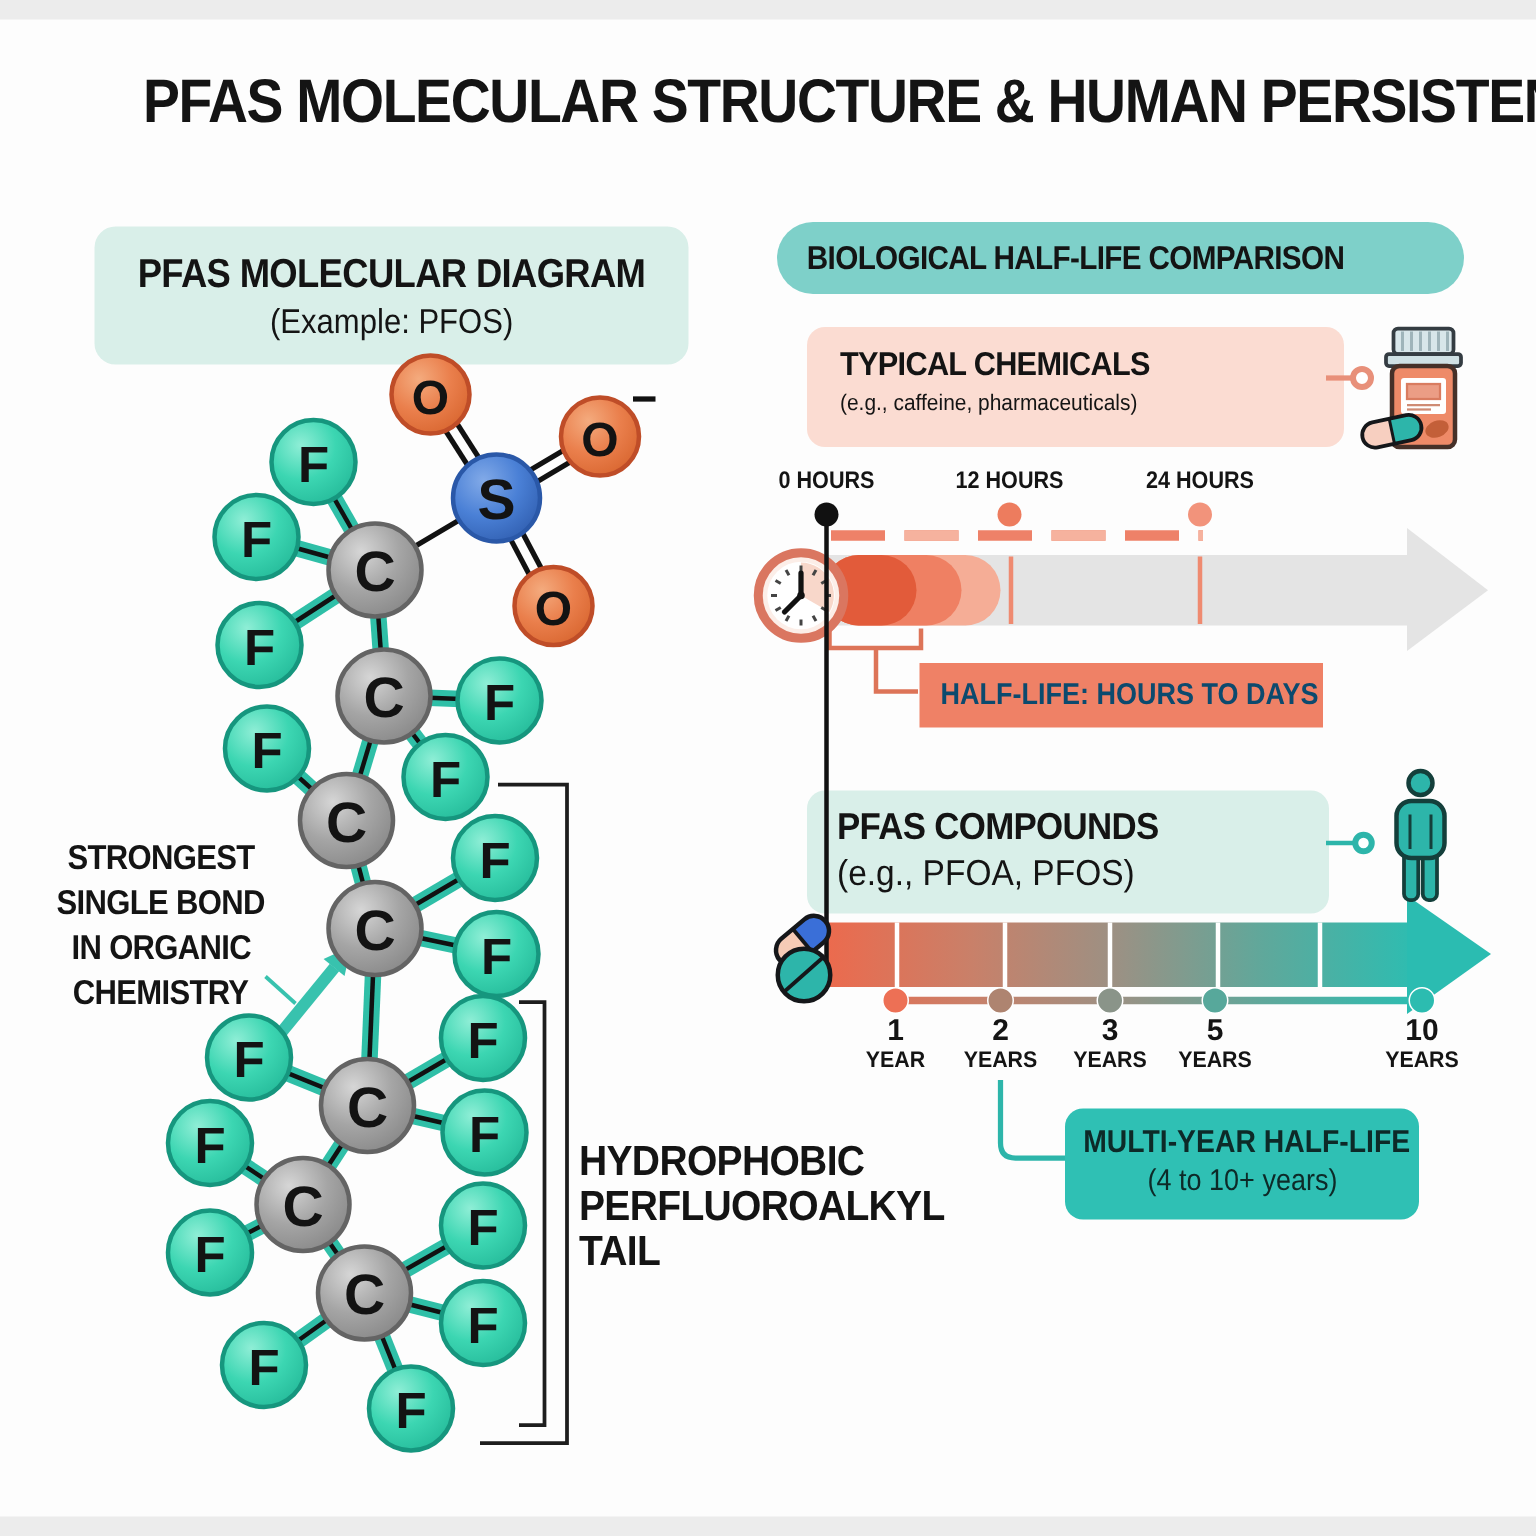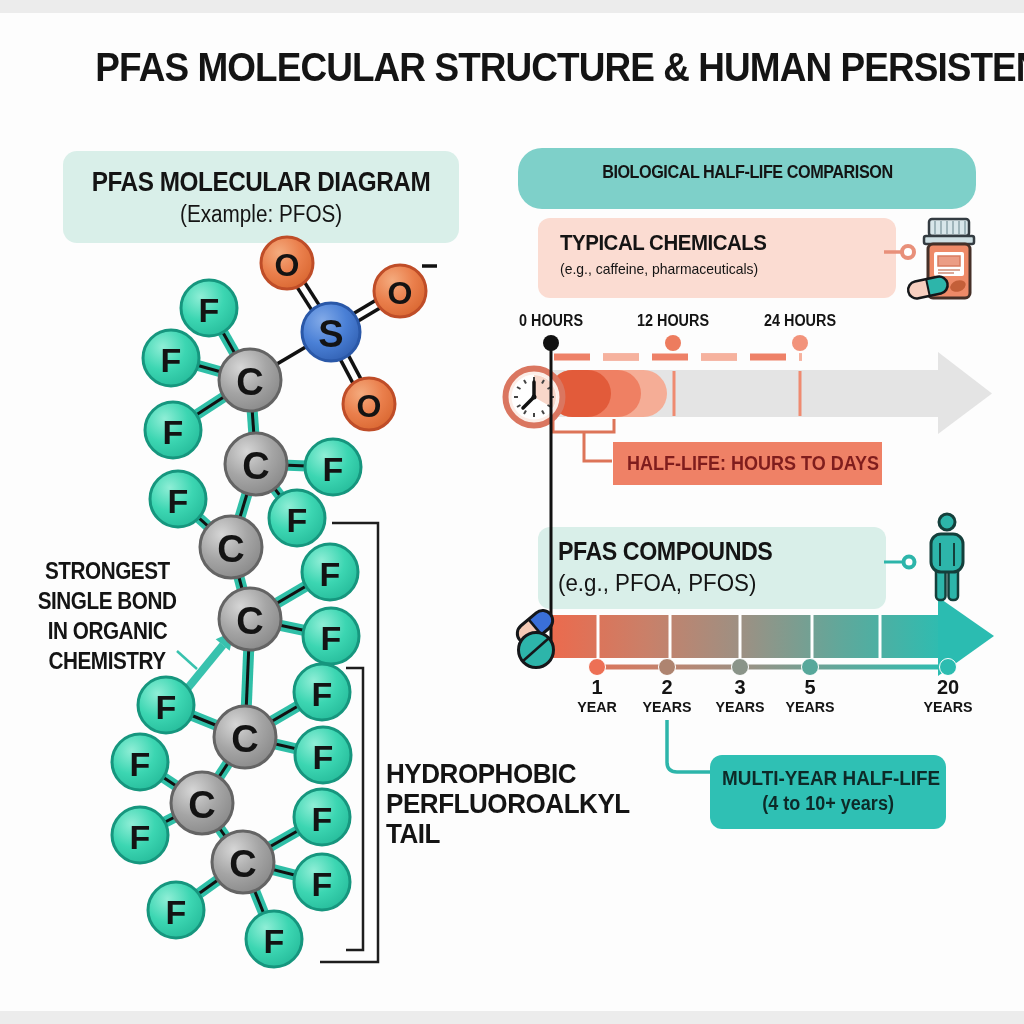--- a/index.html
+++ b/index.html
@@ -11,31 +11,31 @@
   }
   .abs{position:absolute;}
   .strip{left:0;width:1024px;height:13px;background:#ececec;}
   .cx{display:inline-block;transform:scaleX(.9);transform-origin:center;white-space:nowrap;}
   .cxl{display:inline-block;transform:scaleX(.93);transform-origin:left center;white-space:nowrap;}
   #title{top:44px;left:40px;width:944px;text-align:center;font-size:41px;font-weight:700;letter-spacing:-1px;}
   .panel-box{border-radius:14px;}
   #left-header{top:151px;left:63px;width:396px;height:92px;background:var(--mint,#d9efe9);text-align:center;}
   #left-header .l1{margin-top:16px;font-size:27px;font-weight:700;letter-spacing:-.5px;}
   #left-header .l2{margin-top:3px;font-size:23px;font-weight:400;}
-  #right-header{top:148px;left:518px;width:458px;height:61px;background:var(--teal-head,#7ed0c9);border-radius:24px;text-align:center;line-height:48px;font-size:18px;font-weight:700;letter-spacing:-.5px;}
+  #right-header{top:148px;left:518px;width:458px;height:48px;background:var(--teal-head,#7ed0c9);border-radius:24px;text-align:left;line-height:48px;font-size:22px;font-weight:700;letter-spacing:-.5px;}
   #typical-box{top:218px;left:538px;width:358px;height:80px;background:var(--salmon-light,#fbdcd2);border-radius:12px;padding-left:22px;box-sizing:border-box;}
   #typical-box .l1{margin-top:12px;font-size:22px;font-weight:700;letter-spacing:-.5px;}
   #typical-box .l2{margin-top:4px;font-size:15px;font-weight:400;}
-  #halflife-box{top:442px;left:613px;width:269px;height:43px;background:var(--salmon,#ef8166);border-radius:0;text-align:left;line-height:43px;font-size:20px;font-weight:700;color:#7f1d1d;}
+  #halflife-box{top:442px;left:613px;width:269px;height:43px;background:var(--salmon,#ef8166);border-radius:0;text-align:left;line-height:43px;font-size:20px;font-weight:700;color:#0c4a6e;}
   #pfas-box{top:527px;left:538px;width:348px;height:82px;background:var(--mint,#d9efe9);border-radius:12px;padding-left:20px;box-sizing:border-box;}
   #pfas-box .l1{margin-top:10px;font-size:25px;font-weight:700;letter-spacing:-.5px;}
   #pfas-box .l2{margin-top:3px;font-size:24px;font-weight:400;}
-  #multiyear-box{top:739px;left:710px;width:236px;height:74px;background:var(--teal,#2fc0b4);border-radius:12px;text-align:center;color:#0d2a28;margin-top:16px;}
+  #multiyear-box{top:739px;left:710px;width:236px;height:74px;background:var(--teal,#2fc0b4);border-radius:12px;text-align:center;color:#0d2a28;}
   #multiyear-box .l1{margin-top:11px;font-size:21px;font-weight:700;}
-  #multiyear-box .l2{margin-top:2px;font-size:20px;font-weight:700;}
+  #multiyear-box .l2{margin-top:2px;font-size:20px;font-weight:400;}
   #bond-note{top:556px;left:22px;width:170px;text-align:center;font-size:23px;font-weight:700;line-height:30px;letter-spacing:-.5px;}
   #tail-note{top:759px;left:386px;width:220px;font-size:28px;font-weight:700;line-height:30px;letter-spacing:-.5px;}
   .hour-label{position:absolute;top:312px;transform:translateX(-50%) scaleX(.9);font-size:16px;font-weight:700;white-space:nowrap;}
   .year-label{position:absolute;top:677px;transform:translateX(-50%);text-align:center;font-weight:700;white-space:nowrap;}
   .year-label .num{font-size:20px;line-height:21px;}
   .year-label .word{font-size:15px;line-height:17px;transform:scaleX(.95);}
   #overlay{position:absolute;left:0;top:0;width:1024px;height:1024px;pointer-events:none;}
 </style>
 </head>
 <body>
@@ -106,21 +106,21 @@
       </div>
       <div class="year-label" style="left: 740px;">
         <div class="num">3</div>
         <div class="word">YEARS</div>
       </div>
       <div class="year-label" style="left: 810px;">
         <div class="num">5</div>
         <div class="word">YEARS</div>
       </div>
       <div class="year-label" style="left: 948px;">
-        <div class="num">20</div>
+        <div class="num">10</div>
         <div class="word">YEARS</div>
       </div>
     </div>
 
   <svg id="overlay" viewBox="0 0 1024 1024">
     <defs>
       <radialGradient id="gF" cx="35%" cy="30%" r="75%">
         <stop offset="0%" stop-color="#8feed6"></stop>
           <stop offset="55%" stop-color="#3cd6b2"></stop>
           <stop offset="100%" stop-color="#27bd9c"></stop>

